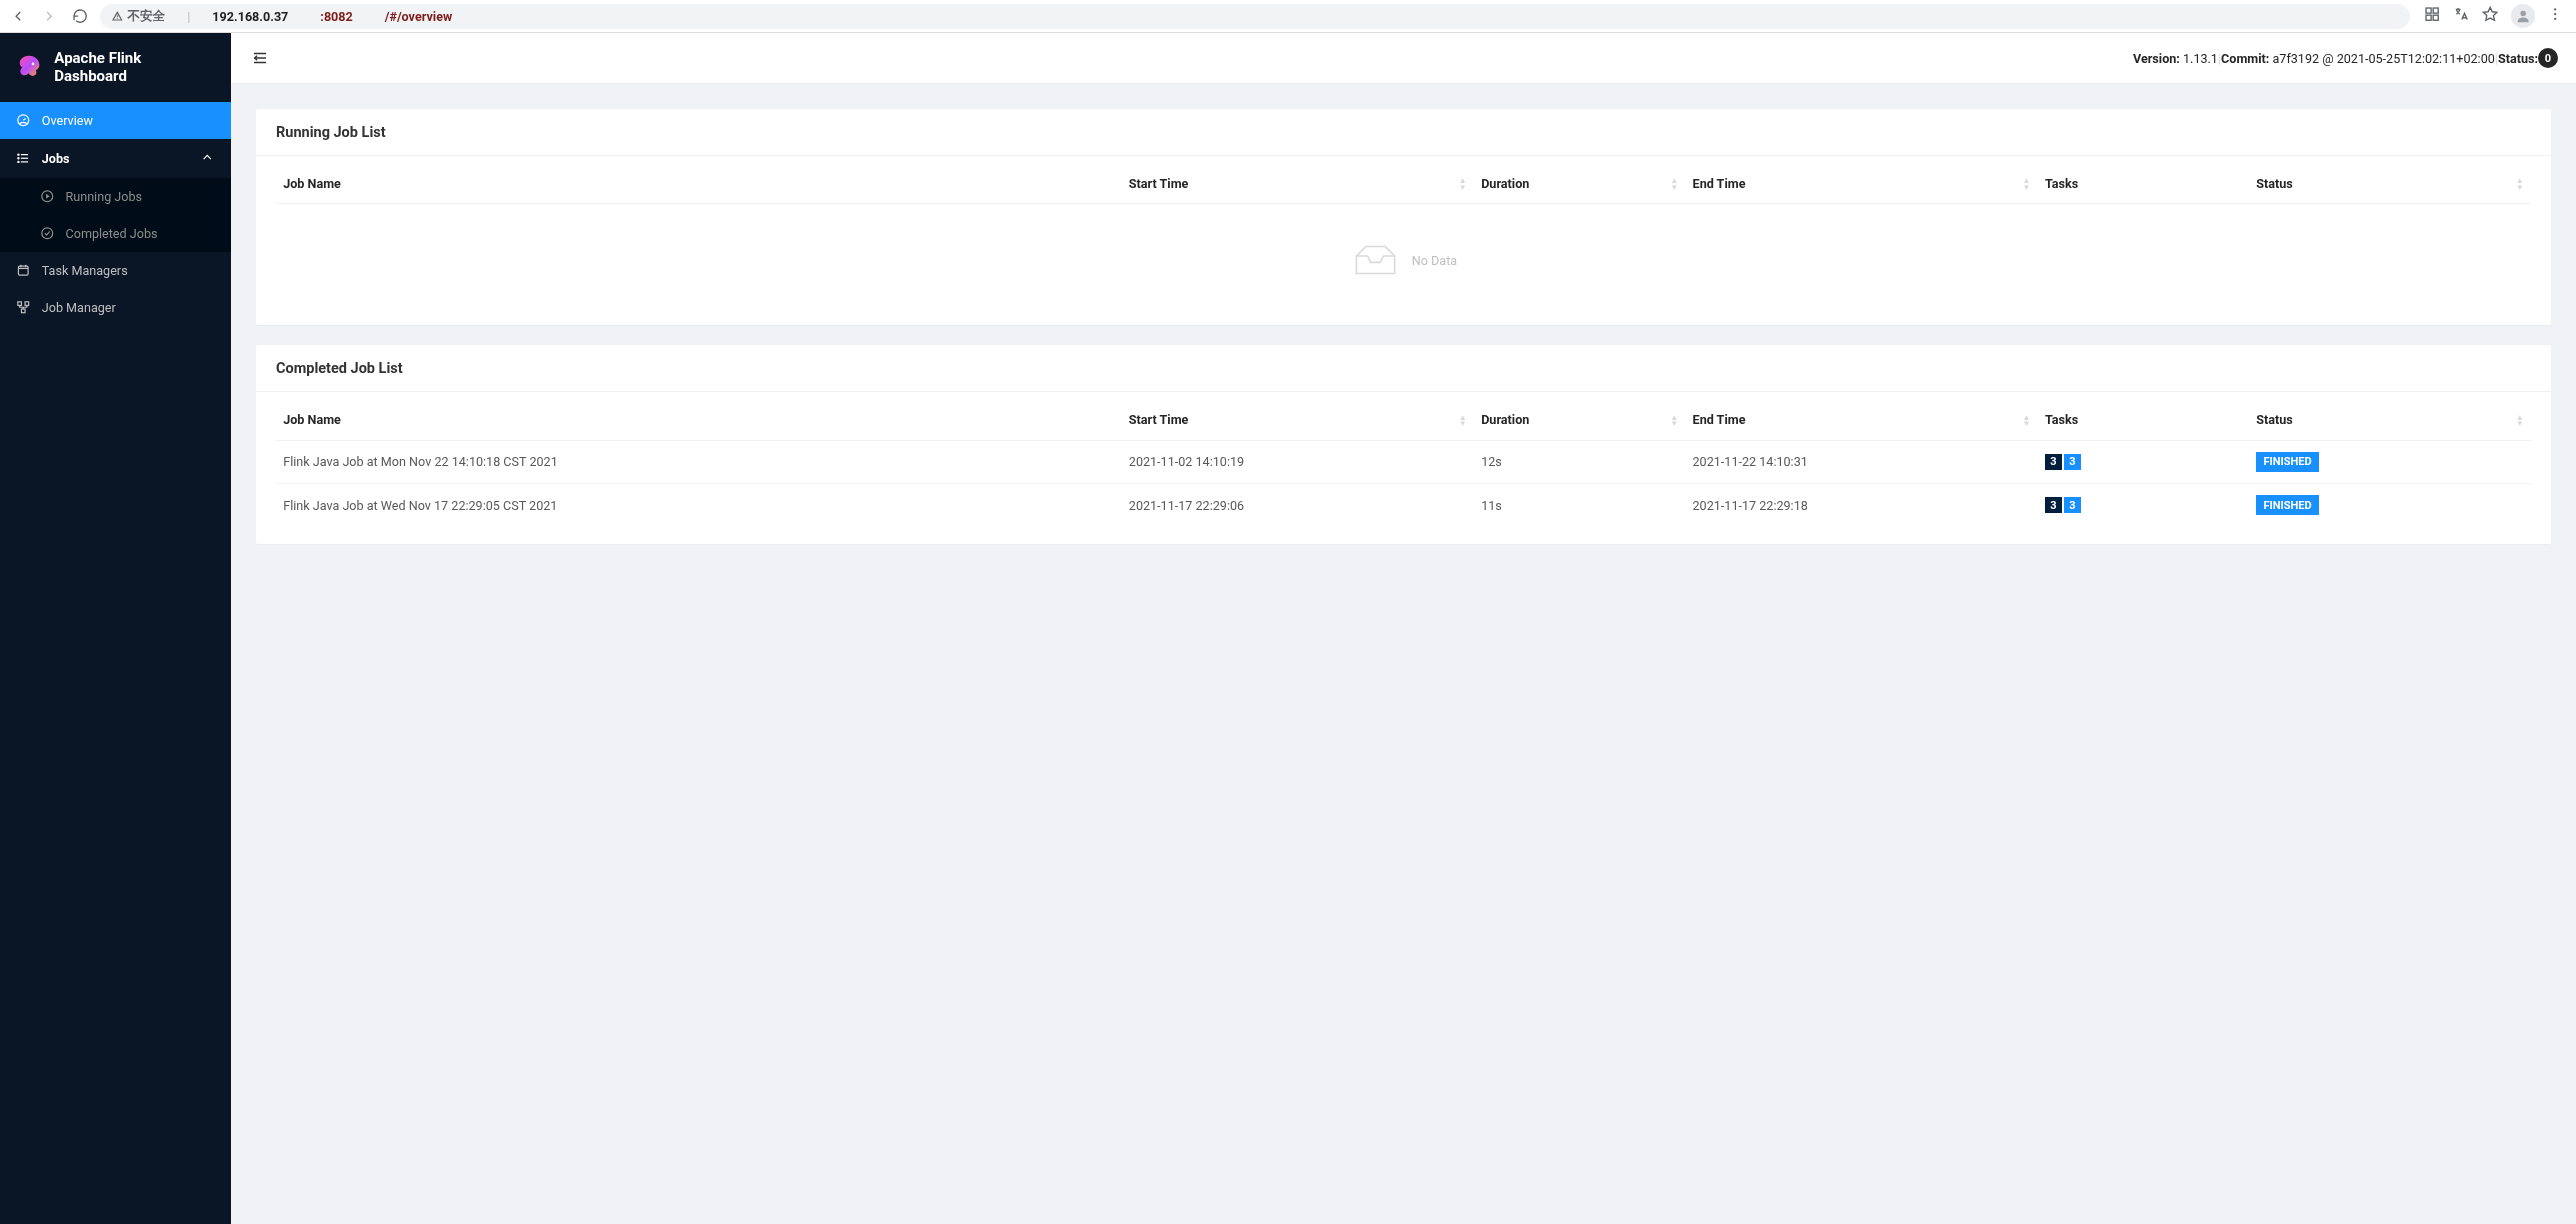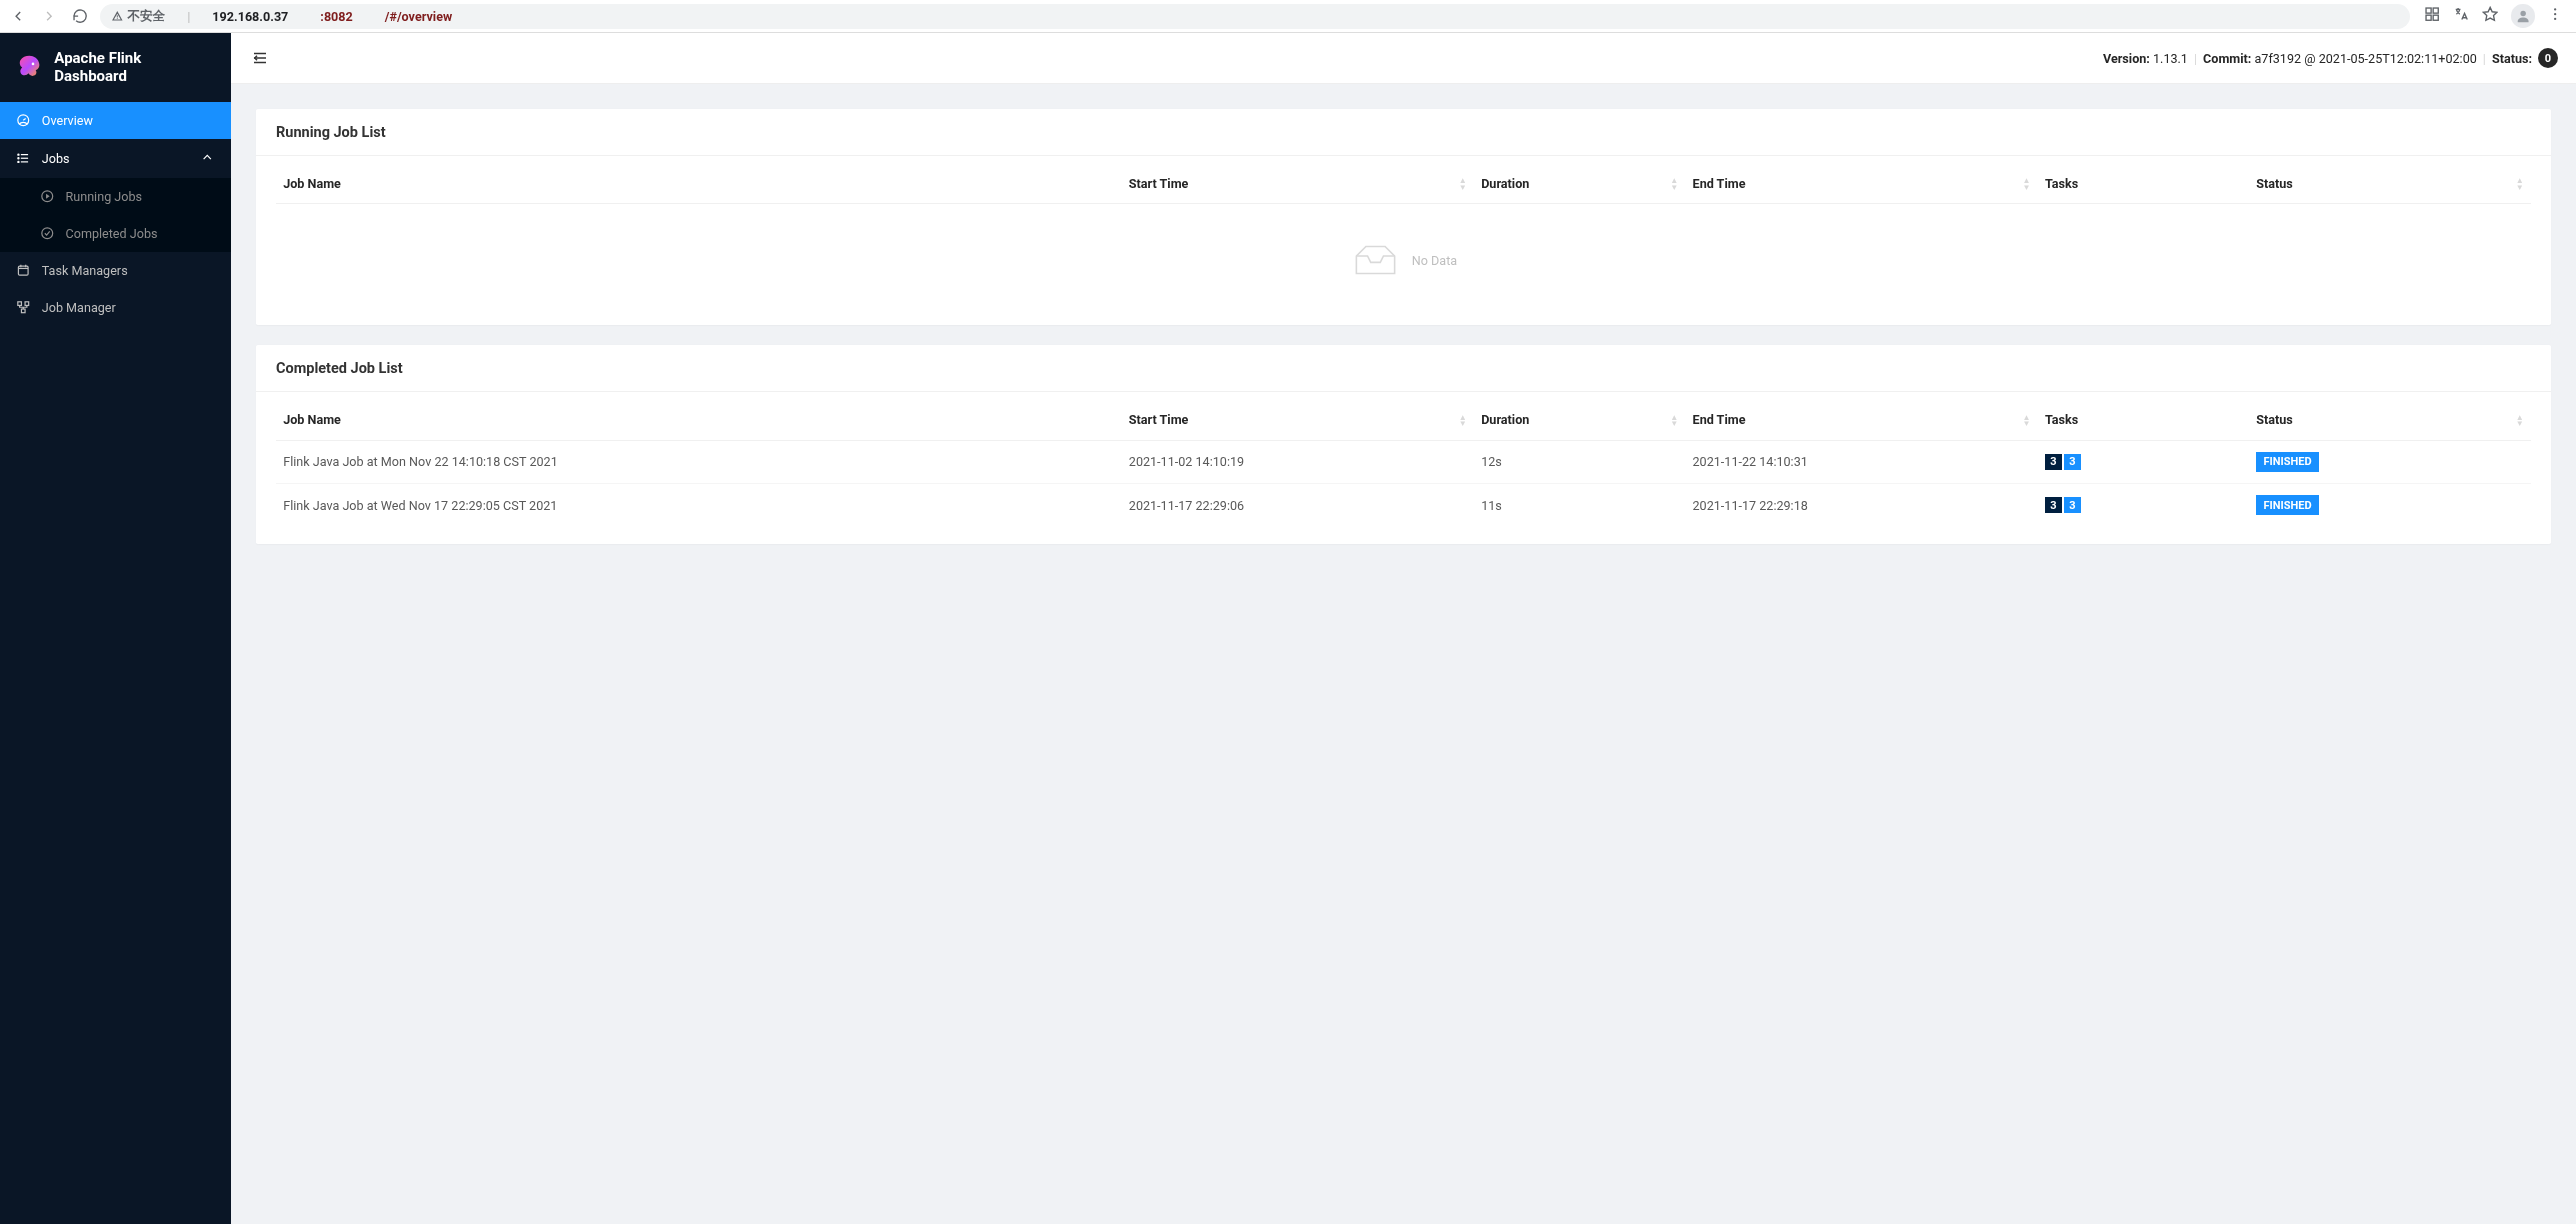--- a/index.html
+++ b/index.html
@@ -21,29 +21,29 @@
 
   
   .app { flex: 1; display: flex; min-height: 0; }
   .sidebar { width: 231px; background: #0a1626; color: #bfbfbf; display: flex; flex-direction: column; }
   .brand { display: flex; align-items: center; gap: 11px; padding: 16.3px 14.5px; color: #fff; font-weight: 700; font-size: 15px; }
   .brand-logo { width: 29px; height: 29px; }
   .menu { list-style: none; }
   .menu-item { display: flex; align-items: center; gap: 11px; padding: 11px 16.3px; font-size: 12.6px; cursor: pointer; position: relative; }
   .menu-item .caret { margin-left: auto; }
   .menu-item.active { background: #1890ff; color: #fff; }
-  .menu-item.section { color: #fff; background: #0a1626; }
+  .menu-item.section { color: #fff; background: #0a1626; font-weight: bold; }
   .submenu { background: #000c17; }
   .submenu .menu-item { padding-left: 40px; color: #8c8c8c; }
   .menu-item svg { width: 14.5px; height: 14.5px; flex-shrink: 0; }
 
   .main { flex: 1; display: flex; flex-direction: column; min-width: 0; background: #f0f2f5; }
   .topbar { height: 51px; background: #fff; border-bottom: 0.9px solid #eee; display: flex; align-items: center; padding: 0 18px; gap: 14.5px; }
   .collapse-btn { width: 22px; height: 22px; display: flex; align-items: center; justify-content: center; cursor: pointer; }
-  .top-right { margin-left: auto; display: flex; align-items: center; gap: 6px; font-size: 12.6px; color: #262626; }
+  .top-right { margin-left: auto; display: flex; align-items: center; gap: 0; font-size: 12.6px; color: #262626; }
   .top-right .sep { color: #d9d9d9; }
   .top-right .label { font-weight: 700; }
   .msg-badge { background: #262626; color: #fff; border-radius: 50%; width: 20px; height: 20px; display: inline-flex; align-items: center; justify-content: center; font-size: 11px; font-weight: 700; }
 
   .content { padding: 25px; display: flex; flex-direction: column; gap: 20px; overflow: auto; }
   .card { background: #fff; border-radius: 1.8px; box-shadow: 0 0.9px 1.8px rgba(0,0,0,0.03); }
   .card-header { padding: 14.5px 20px; border-bottom: 0.9px solid #f0f0f0; font-weight: 700; font-size: 14.5px; }
   .card-body { padding: 7.2px 20px 18px; }
 
   table.jobs { width: 100%; border-collapse: collapse; font-size: 12.6px; }

